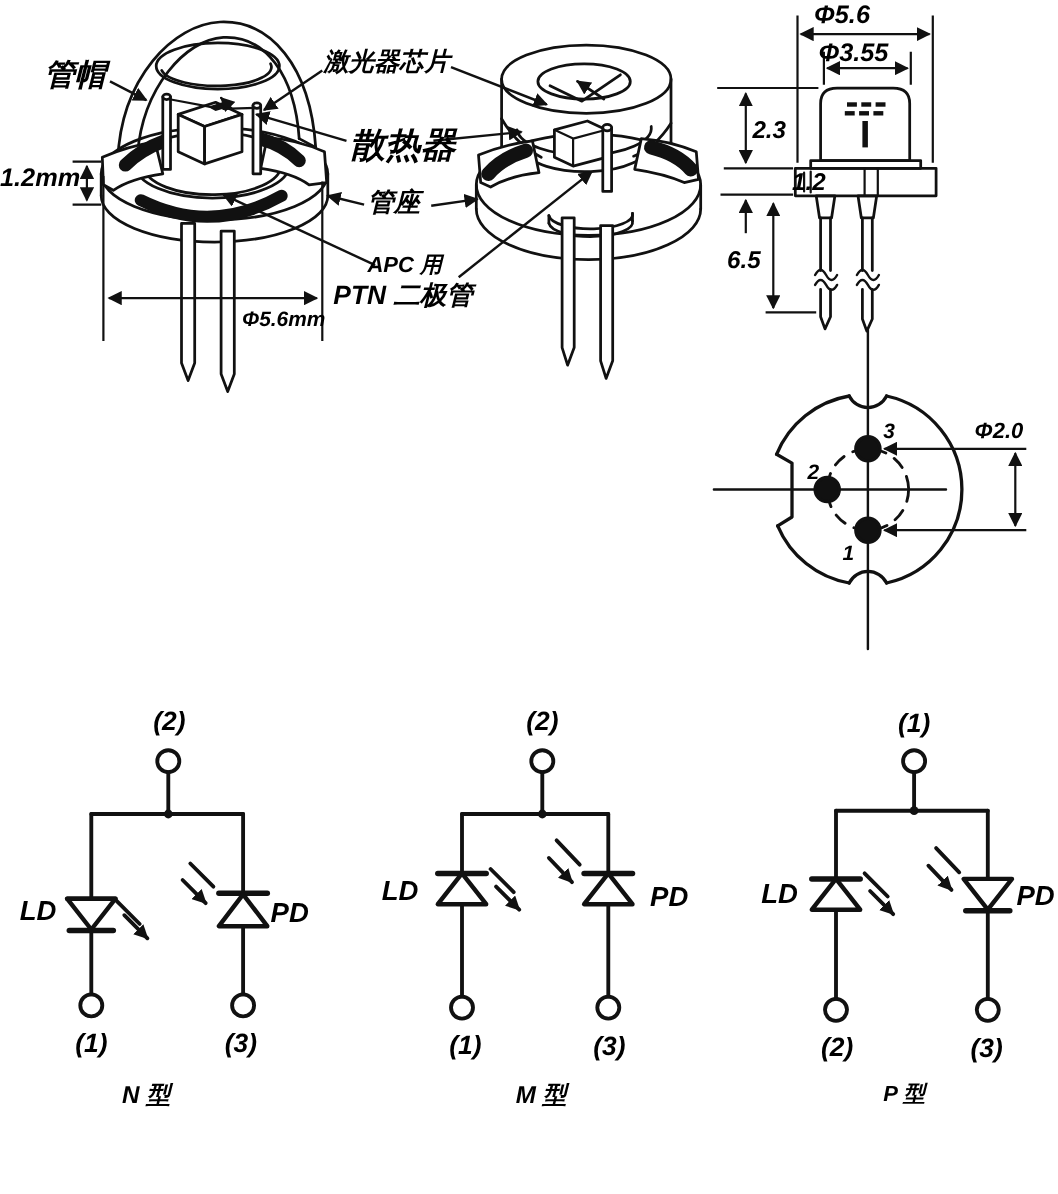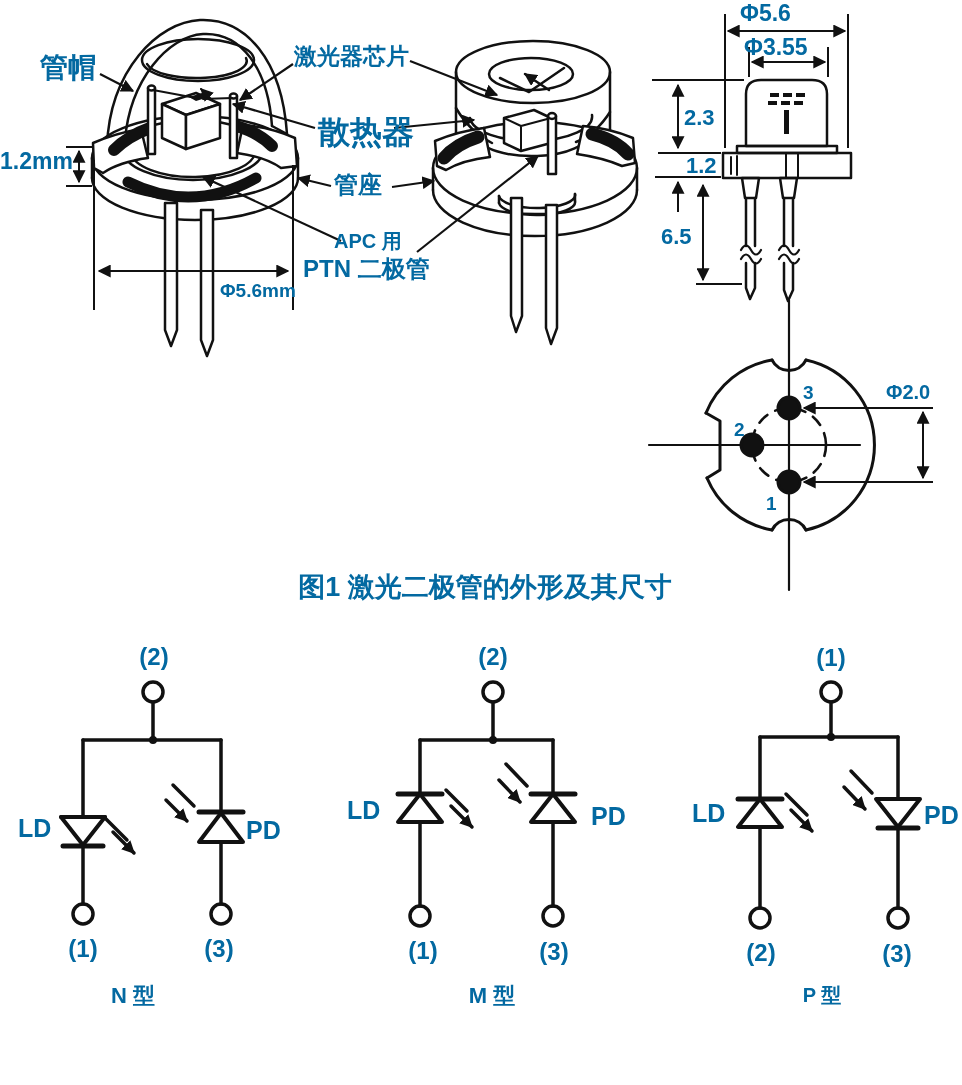--- a/index.html
+++ b/index.html
@@ -1,20 +1,20 @@
 <!DOCTYPE html>
 <html><head>
 <meta charset="utf-8">
 <style>
   html,body{margin:0;padding:0;background:#fff;}
   .page{position:relative;width:962px;height:1085px;background:#fff;overflow:hidden;
         font-family:"Liberation Sans",sans-serif;}
   .art{position:absolute;left:0;top:0;}
   .t{position:absolute;font-family:"Liberation Sans",sans-serif;font-weight:700;
-     color:#0369a1;white-space:nowrap;line-height:1;}
+     color:#000000;white-space:nowrap;line-height:1;font-style:italic;}
   .tc{transform:translateX(-50%);}
 </style>
 </head>
 <body>
 
 <div class="page">
 
 <svg class="art" width="962" height="1085" viewBox="0 0 962 1085">
   <defs>
     <marker id="ah" viewBox="0 0 10 10" refX="9" refY="5" markerWidth="13" markerHeight="13" orient="auto-start-reverse" markerUnits="userSpaceOnUse">
@@ -230,29 +230,28 @@
 <div class="t" style="left:318px;top:116px;font-size:32px">散热器</div>
 <div class="t" style="left:334px;top:173px;font-size:24px">管座</div>
 <div class="t" style="left:334px;top:231px;font-size:20px">APC 用</div>
 <div class="t" style="left:303px;top:257px;font-size:24px">PTN 二极管</div>
 
 <div class="t" style="left:0px;top:150px;font-size:23px">1.2mm</div>
 <div class="t" style="left:220px;top:281px;font-size:19px">Φ5.6mm</div>
 <div class="t" style="left:740px;top:2px;font-size:23px">Φ5.6</div>
 <div class="t" style="left:744px;top:36px;font-size:23px">Φ3.55</div>
 <div class="t" style="left:684px;top:107px;font-size:22px">2.3</div>
-<div class="t" style="left:686px;top:155px;font-size:22px">1.2</div>
+<div class="t" style="left:720px;top:155px;font-size:22px">1.2</div>
 <div class="t" style="left:661px;top:226px;font-size:22px">6.5</div>
 <div class="t" style="left:886px;top:382px;font-size:20px">Φ2.0</div>
 
 <div class="t" style="left:803px;top:383px;font-size:19px">3</div>
 <div class="t" style="left:734px;top:420px;font-size:19px">2</div>
 <div class="t" style="left:766px;top:494px;font-size:19px">1</div>
 
-<div class="t tc" style="left:485px;top:574px;font-size:27px">图1 激光二极管的外形及其尺寸</div>
 
 <div class="t tc" style="left:154px;top:645px;font-size:24px">(2)</div>
 <div class="t" style="left:18px;top:816px;font-size:25px">LD</div>
 <div class="t" style="left:246px;top:818px;font-size:25px">PD</div>
 <div class="t tc" style="left:83px;top:937px;font-size:24px">(1)</div>
 <div class="t tc" style="left:219px;top:937px;font-size:24px">(3)</div>
 <div class="t tc" style="left:133px;top:985px;font-size:22px">N 型</div>
 
 <div class="t tc" style="left:493px;top:645px;font-size:24px">(2)</div>
 <div class="t" style="left:347px;top:798px;font-size:25px">LD</div>

